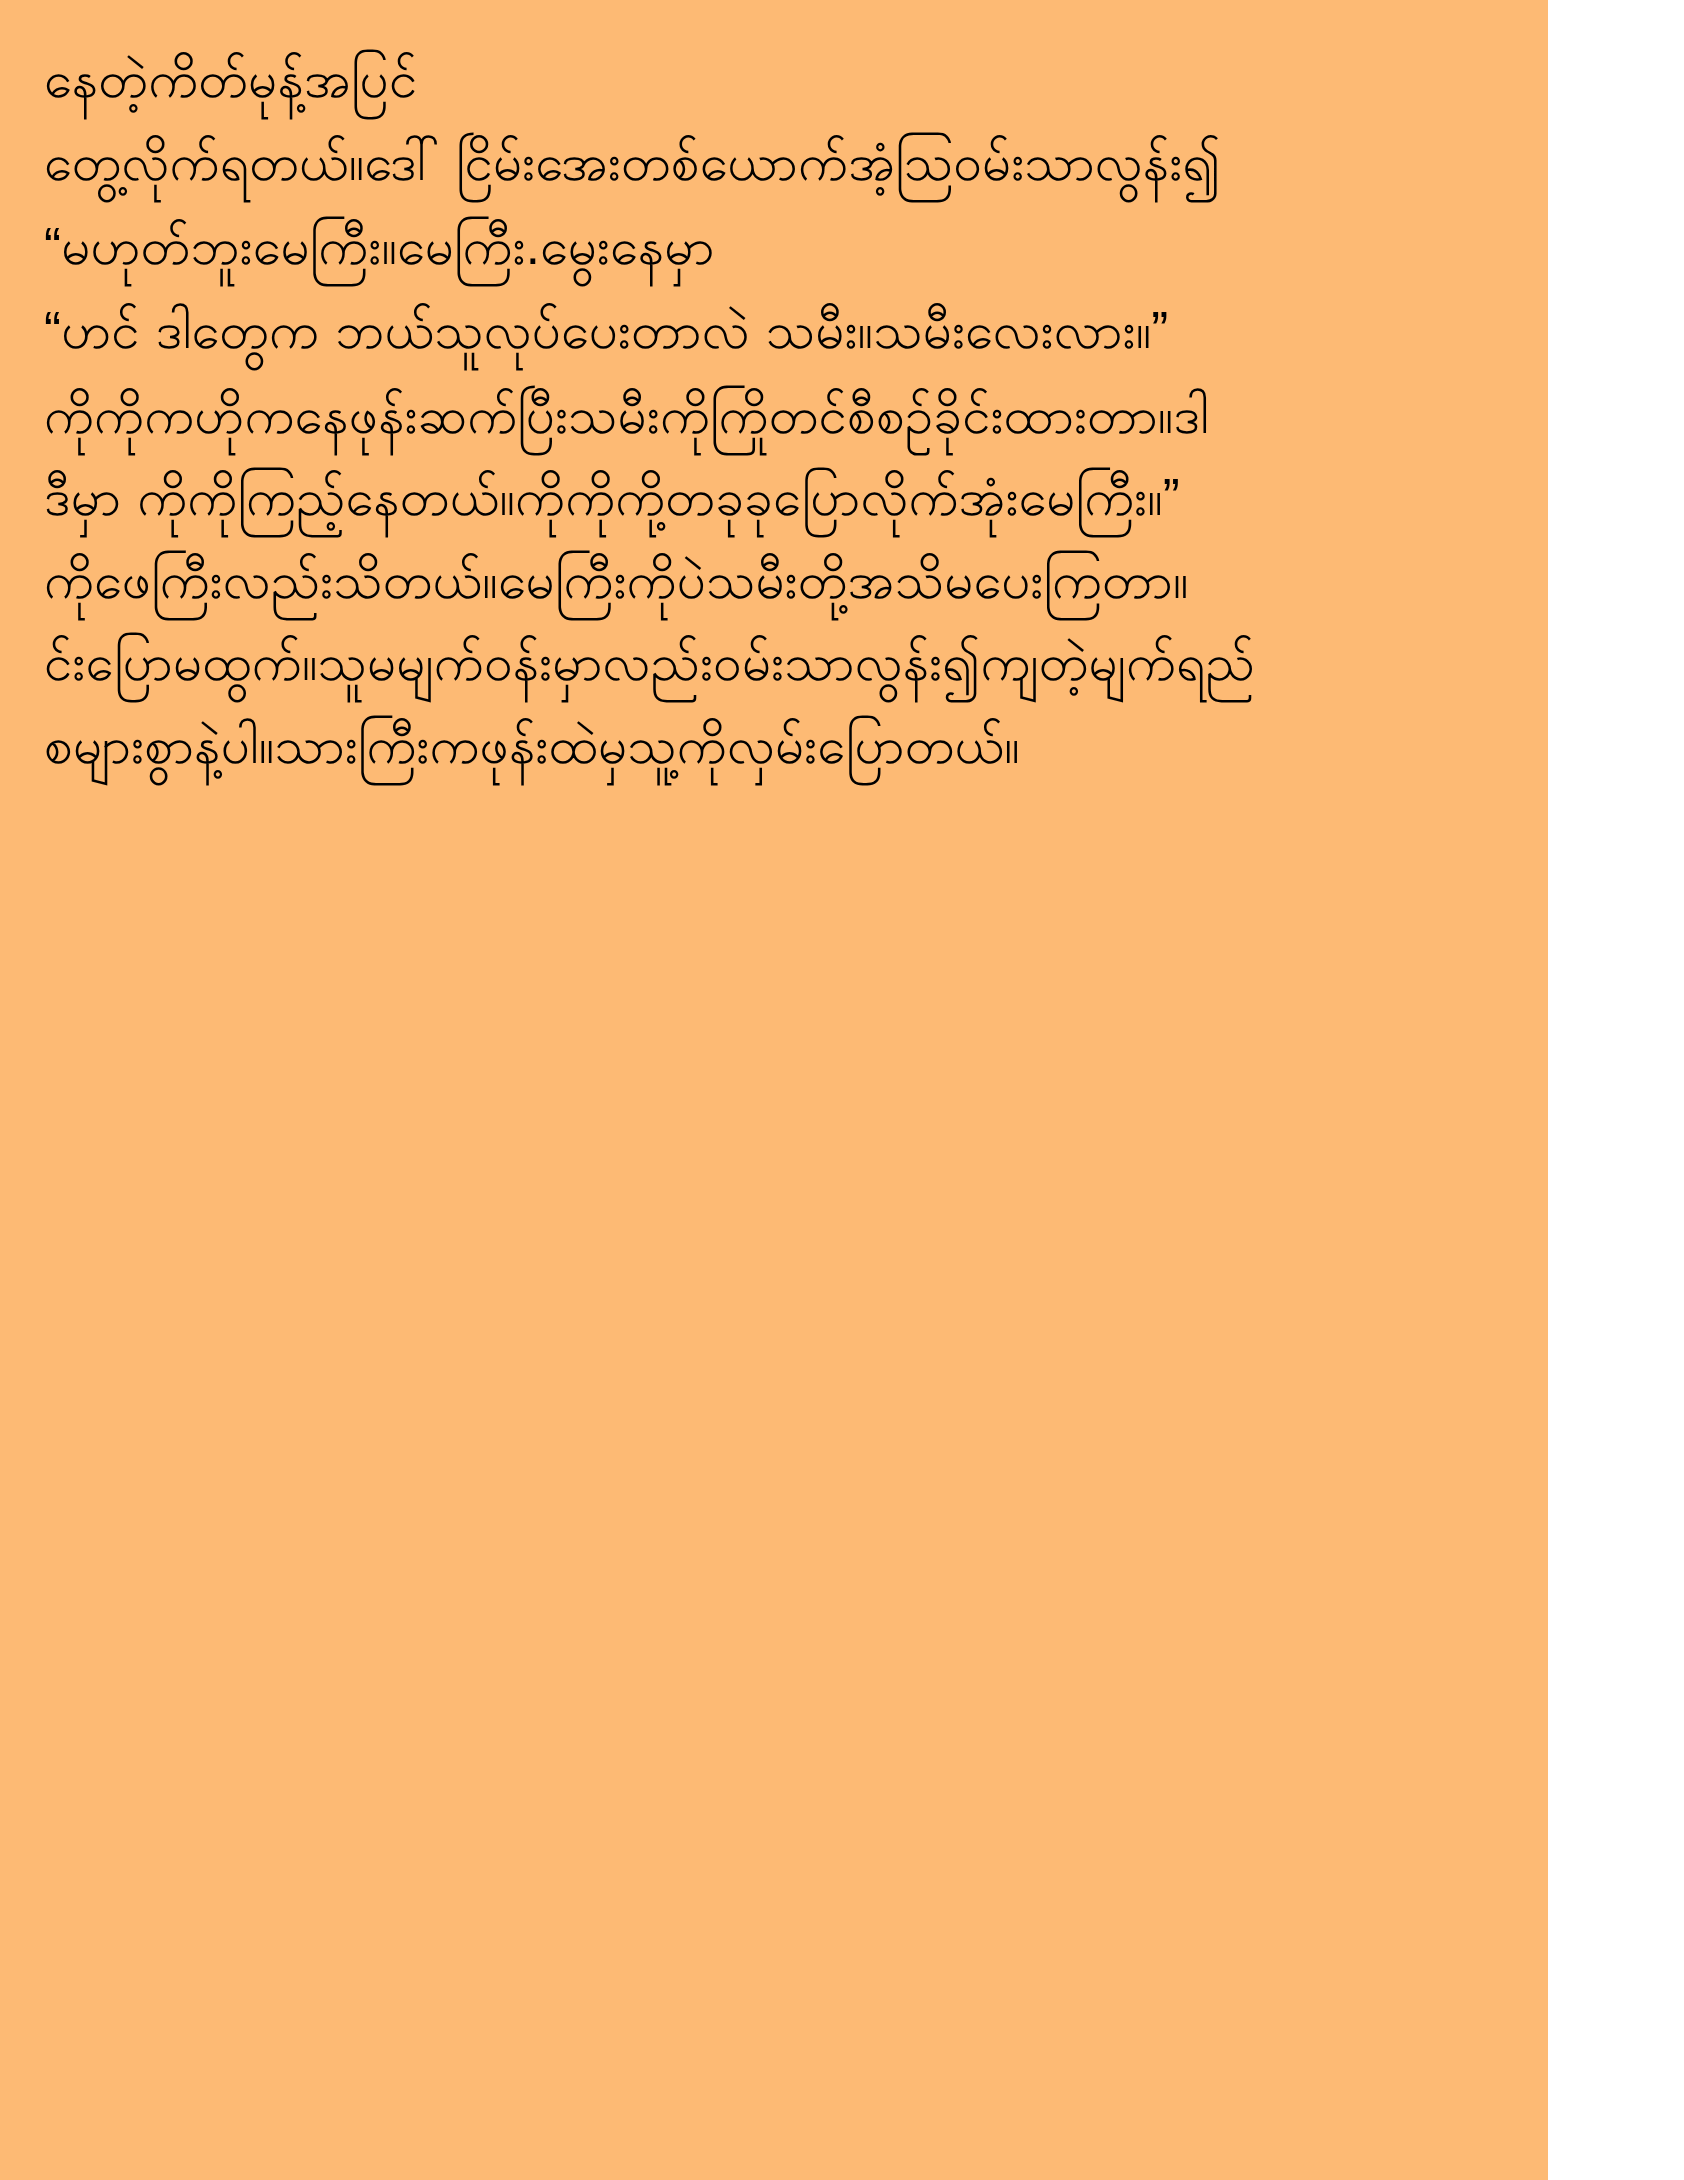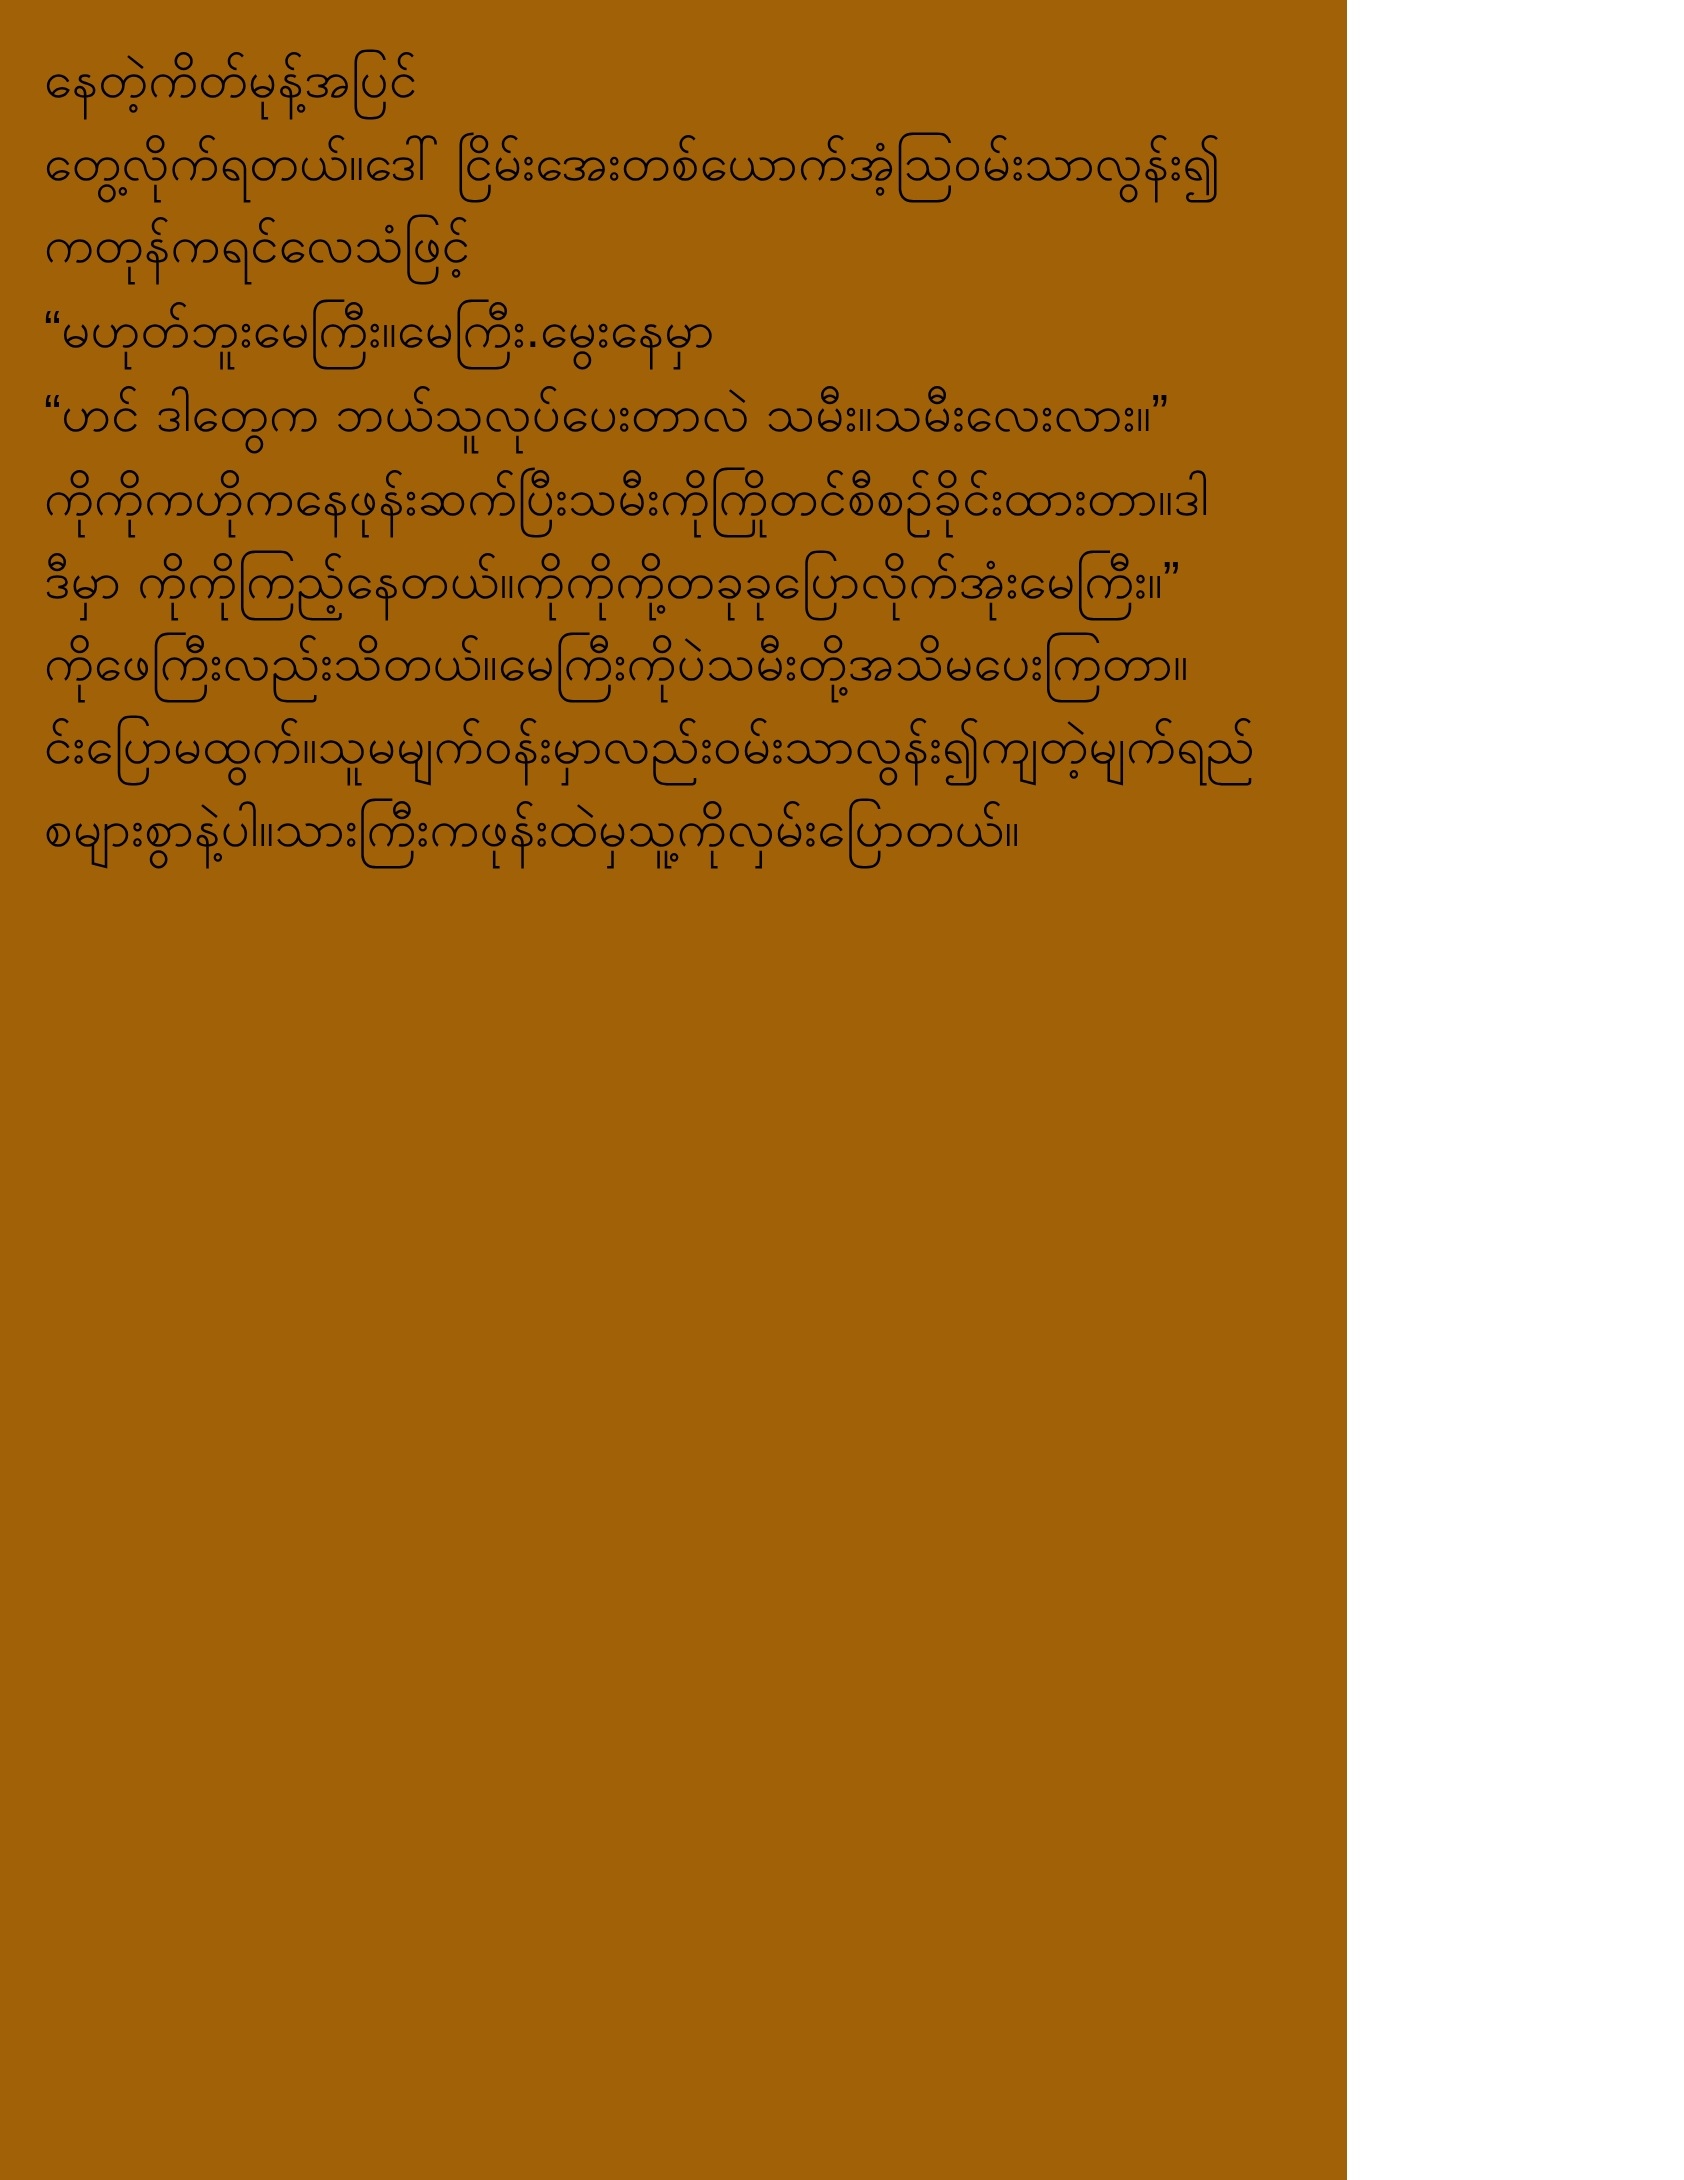--- a/index.html
+++ b/index.html
@@ -9,24 +9,24 @@
   }
   body {
     width: 1685px;
     min-height: 2181px;
     font-family: "Liberation Sans", "DejaVu Sans", sans-serif;
     color: #000000;
     -webkit-font-smoothing: antialiased;
   }
   .page {
     box-sizing: border-box;
-    width: 1347px;
+    width: 1548px;
     min-height: 2181px;
     padding: 41px 66px 51px 44px;
-    background: #a16207;
+    background: #fdba74;
   }
   .doc-body {
     display: block;
   }
   .para {
     display: block;
     font-size: 51px;
     line-height: 1.52;
     letter-spacing: 0.2px;
     word-spacing: 1.7px;
@@ -43,21 +43,20 @@
   }
 </style>
 </head>
 <body>
 
 <div class="page">
   <div class="doc-body">
 
     <p class="para">နေတဲ့ကိတ်မုန့်အပြင်</p>
     <p class="para">တွေ့လိုက်ရတယ်။ဒေါ် ငြိမ်းအေးတစ်ယောက်အံ့သြဝမ်းသာလွန်း၍</p>
-    <p class="para">ကတုန်ကရင်လေသံဖြင့်</p>
     <p class="para gap-small">“မဟုတ်ဘူးမေကြီး။မေကြီး.မွေးနေမှာ</p>
     <p class="para gap-small">“ဟင် ဒါတွေက ဘယ်သူလုပ်ပေးတာလဲ သမီး။သမီးလေးလား။”</p>
     <p class="para gap-small">ကိုကိုကဟိုကနေဖုန်းဆက်ပြီးသမီးကိုကြိုတင်စီစဉ်ခိုင်းထားတာ။ဒါ</p>
     <p class="para">ဒီမှာ ကိုကိုကြည့်နေတယ်။ကိုကိုကို့တခုခုပြောလိုက်အုံးမေကြီး။”</p>
     <p class="para">ကိုဖေကြီးလည်းသိတယ်။မေကြီးကိုပဲသမီးတို့အသိမပေးကြတာ။</p>
     <p class="para">င်းပြောမထွက်။သူမမျက်ဝန်းမှာလည်းဝမ်းသာလွန်း၍ကျတဲ့မျက်ရည်</p>
     <p class="para">စများစွာနဲ့ပါ။သားကြီးကဖုန်းထဲမှသူ့ကိုလှမ်းပြောတယ်။</p>
 
   </div>
 </div>

